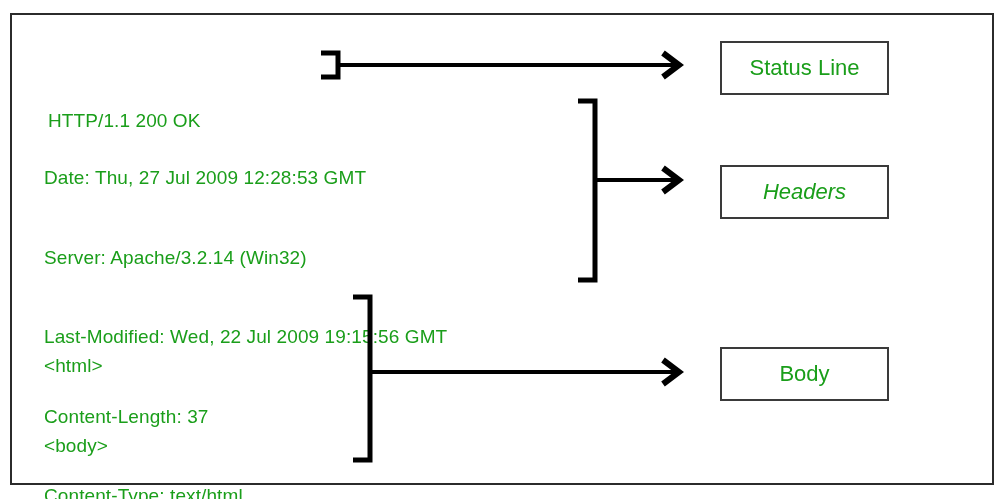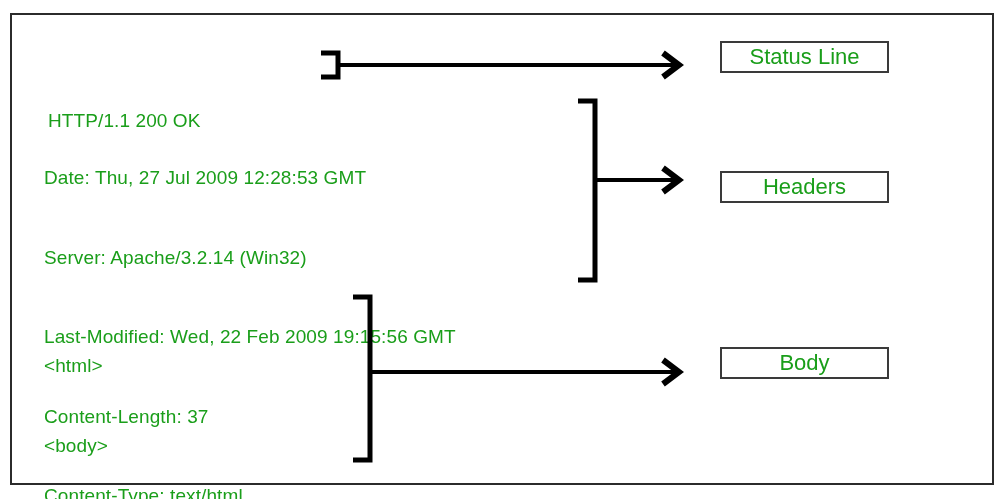--- a/index.html
+++ b/index.html
@@ -68,24 +68,24 @@
     border: 2px solid #3a3a3a;
     box-sizing: border-box;
     background: #ffffff;
     color: #1a9e1a;
     font-size: 22px;
     display: flex;
     align-items: center;
     justify-content: center;
     left: 720px;
     width: 169px;
-    height: 32px;
+    height: 54px;
   }
   #box-status-line { top: 41px; }
-  #box-headers    { top: 171px; }
+  #box-headers    { top: 165px; font-style: italic; }
   #box-body       { top: 347px; }
 
   
   #connectors {
     position: absolute;
     left: 0; top: 0;
     width: 1007px;
     height: 499px;
     pointer-events: none;
   }
@@ -97,21 +97,21 @@
 
   <div class="frame"></div>
 
   <div class="msg-block" id="status-line-block">
     <span class="msg-line">HTTP/1.1 200 OK</span>
   </div>
 
   <div class="msg-block" id="headers-block">
     <span class="msg-line">Date: Thu, 27 Jul 2009 12:28:53 GMT</span>
     <span class="msg-line">Server: Apache/3.2.14 (Win32)</span>
-    <span class="msg-line">Last-Modified: Wed, 22 Feb 2009 19:15:56 GMT</span>
+    <span class="msg-line">Last-Modified: Wed, 22 Jul 2009 19:15:56 GMT</span>
     <span class="msg-line">Content-Length: 37</span>
     <span class="msg-line">Content-Type: text/html</span>
     
   </div>
 
   <div class="msg-block" id="body-block">
     <span class="msg-line">&lt;html&gt;</span>
     <span class="msg-line">&lt;body&gt;</span>
     
     

